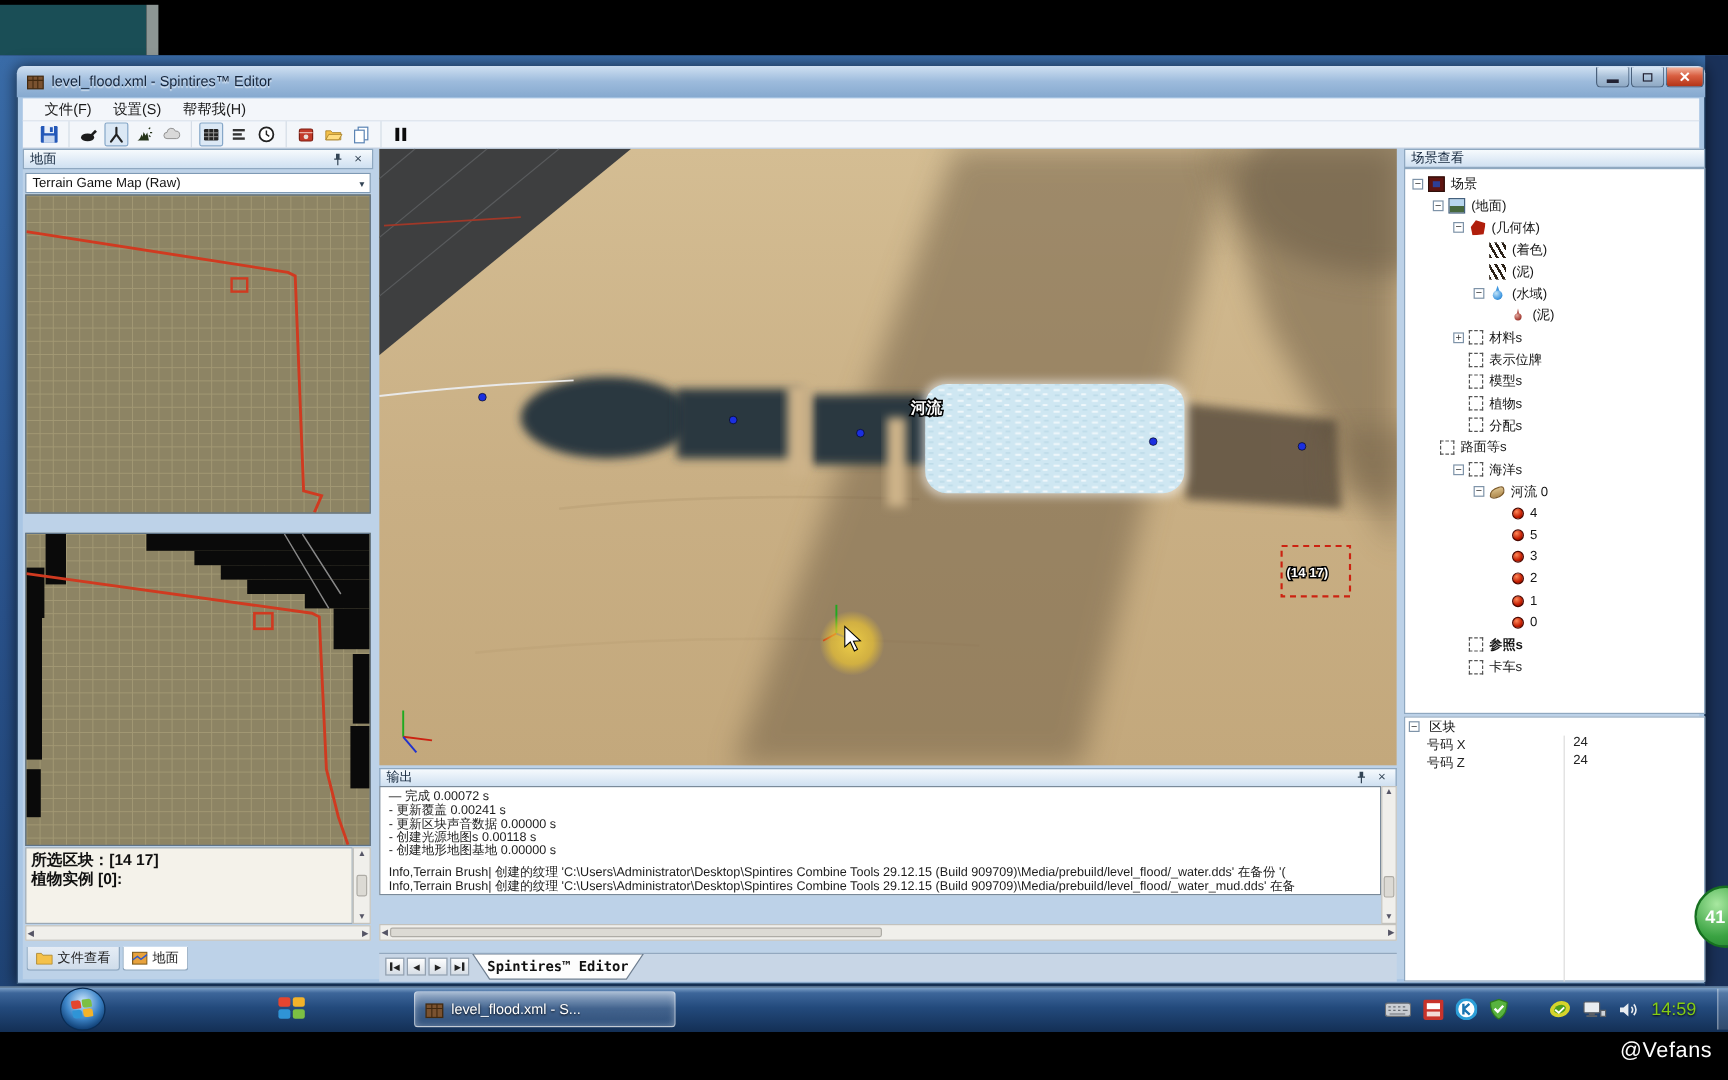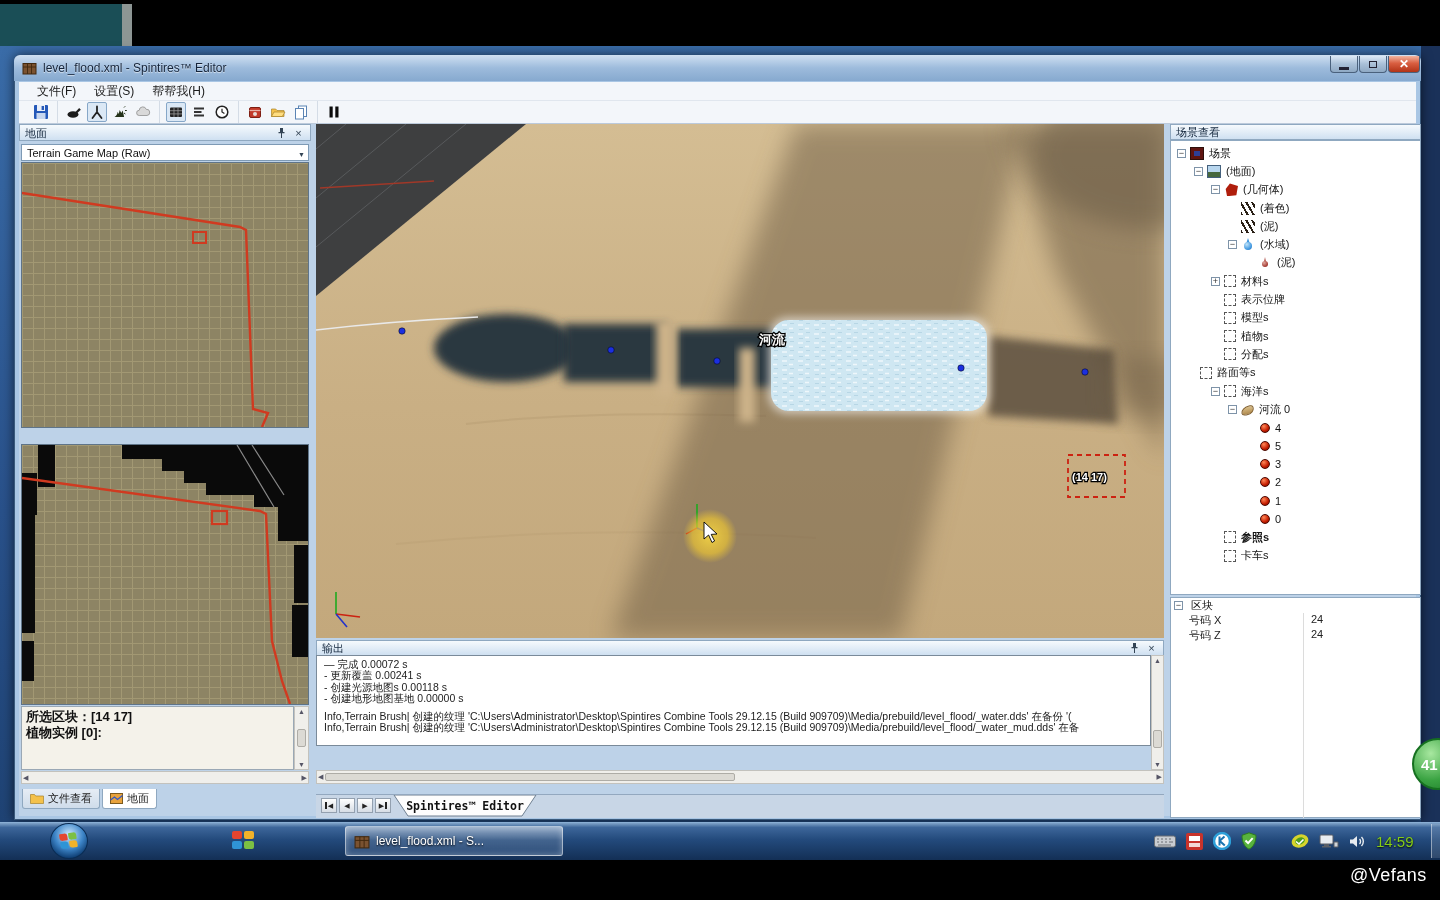--- a/index.html
+++ b/index.html
@@ -371,20 +371,21 @@
   <span class="hbtn">
       <svg width="9" height="10" viewBox="0 0 9 10">
         <path d="M3 0h3v4h1.5v1.2H5V10H4V5.2H1.5V4H3z" fill="#345"></path>
       </svg>
     </span>
   <span class="hbtn">×</span>
 </div>
 <div class="abs" id="out-content" style="left:316px;top:655px;width:835px;height:91px">
     <div class="oline">— 完成 0.00072 s</div>
     <div class="oline">- 更新覆盖 0.00241 s</div>
+    <div class="oline">- 更新区块声音数据 0.00000 s</div>
     <div class="oline">- 创建光源地图s 0.00118 s</div>
     <div class="oline">- 创建地形地图基地 0.00000 s</div>
     <div class="oblank"></div>
     <div class="oline">Info,Terrain Brush| 创建的纹理 'C:\Users\Administrator\Desktop\Spintires Combine Tools 29.12.15 (Build 909709)\Media/prebuild/level_flood/_water.dds' 在备份 '(</div>
     <div class="oline">Info,Terrain Brush| 创建的纹理 'C:\Users\Administrator\Desktop\Spintires Combine Tools 29.12.15 (Build 909709)\Media/prebuild/level_flood/_water_mud.dds' 在备</div>
   </div>
 <div class="abs sbv" style="left:1151px;top:655px;width:13px;height:115px">
   <span>▲</span>
     <span class="thumb-v" style="margin-top:52px"></span>
     <span>▼</span>

